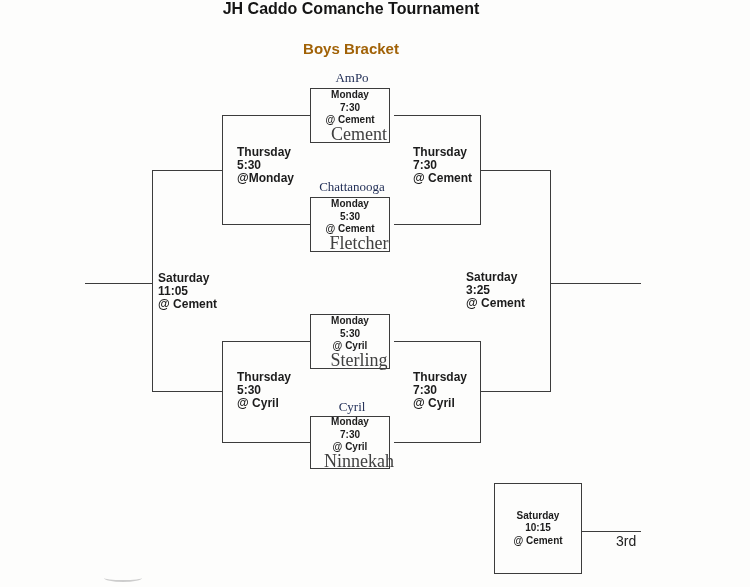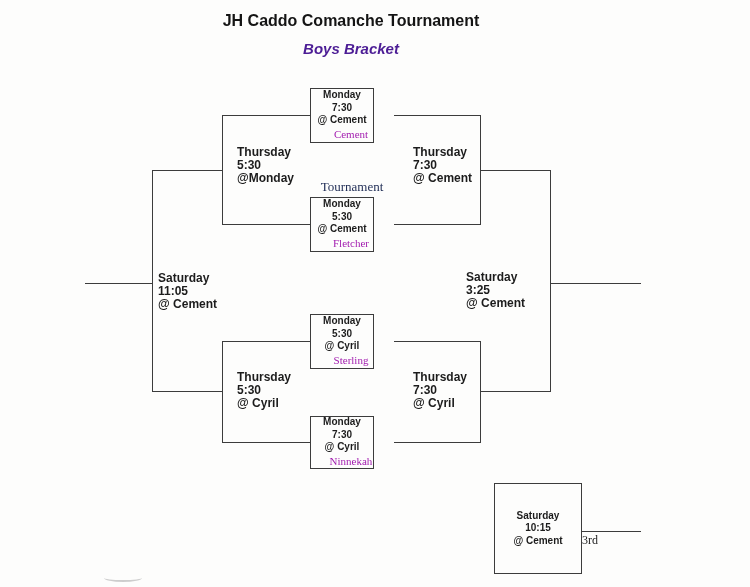--- a/index.html
+++ b/index.html
@@ -9,64 +9,63 @@
     position: relative;
     width: 750px;
     height: 587px;
     background: #fdfdfc;
     font-family: "Liberation Sans", sans-serif;
     color: #1c1c1c;
     overflow: hidden;
   }
   .title {
     position: absolute;
-    left: 0; top: 12px;
+    left: 0; top: 0;
     width: 702px;
     text-align: center;
     font-size: 16px;
     font-weight: bold;
     color: #141414;
   }
   .subtitle {
     position: absolute;
     left: 0; top: 40px;
     width: 702px;
     text-align: center;
     font-size: 15px;
     font-weight: bold;
-    color: #4c1d95;
-    font-style: italic;
+    color: #a16207;
   }
   .line { position: absolute; background: #3c3c3c; }
   .hline { height: 1px; }
   .vline { width: 1px; }
   .gamebox {
     position: absolute;
-    width: 64px;
+    width: 80px;
     border: 1px solid #3c3c3c;
     display: flex;
     flex-direction: column;
     align-items: center;
     justify-content: center;
     gap: 0px;
     padding: 16px 0;
     background: transparent;
   }
   .sched {
     font-size: 10px;
     font-weight: bold;
     line-height: 12.5px;
     text-align: center;
     color: #1c1c1c;
   }
   .winner {
     font-family: "Liberation Serif", serif;
-    font-size: 11px;
+    font-size: 18px;
     line-height: 15px;
-    color: #a21caf;
+    color: #404040;
     margin-left: 18px;
   }
   .team-label {
     position: absolute;
     width: 120px;
     text-align: center;
     font-family: "Liberation Serif", serif;
     font-size: 13px;
     color: #233058;
   }
@@ -82,64 +81,66 @@
     left: 494px; top: 483px;
     width: 88px; height: 91px;
     border: 1px solid #3c3c3c;
     display: flex;
     flex-direction: column;
     align-items: center;
     justify-content: center;
   }
   .third-label {
     position: absolute;
-    left: 582px; top: 533px;
-    font-family: Liberation Serif, serif;
-    font-size: 12px;
+    left: 616px; top: 533px;
+    font-family: Liberation Sans, sans-serif;
+    font-size: 14px;
     color: #1c1c1c;
   }
   .scan-artifact {
     position: absolute;
     left: 104px; top: 574px;
     width: 38px; height: 8px;
     border-bottom: 2px solid #c2c2c2;
     border-radius: 50%;
     opacity: 0.8;
   }
 </style>
 </head>
 <body>
 
 <div class="page">
 
   <div class="title">JH Caddo Comanche Tournament</div>
   <div class="subtitle">Boys Bracket</div>
 
+  <div class="team-label" style="left:292px; top:70px;">AmPo</div>
   <div class="gamebox" style="left:310px; top:88px; height:55px;">
     <div class="sched">Monday</div>
     <div class="sched">7:30</div>
     <div class="sched">@ Cement</div>
     <div class="winner">Cement</div>
   </div>
 
-  <div class="team-label" style="left:292px; top:179px;">Tournament</div>
+  <div class="team-label" style="left:292px; top:179px;">Chattanooga</div>
   <div class="gamebox" style="left:310px; top:197px; height:55px;">
     <div class="sched">Monday</div>
     <div class="sched">5:30</div>
     <div class="sched">@ Cement</div>
     <div class="winner">Fletcher</div>
   </div>
 
   <div class="gamebox" style="left:310px; top:314px; height:55px;">
     <div class="sched">Monday</div>
     <div class="sched">5:30</div>
     <div class="sched">@ Cyril</div>
     <div class="winner">Sterling</div>
   </div>
 
+  <div class="team-label" style="left:292px; top:399px;">Cyril</div>
   <div class="gamebox" style="left:310px; top:416px; height:53px;">
     <div class="sched">Monday</div>
     <div class="sched">7:30</div>
     <div class="sched">@ Cyril</div>
     <div class="winner">Ninnekah</div>
   </div>
 
   <div class="line hline" style="left:222px; top:115px; width:88px;"></div>
   <div class="line hline" style="left:394px; top:115px; width:86px;"></div>
   <div class="line hline" style="left:222px; top:224px; width:88px;"></div>

